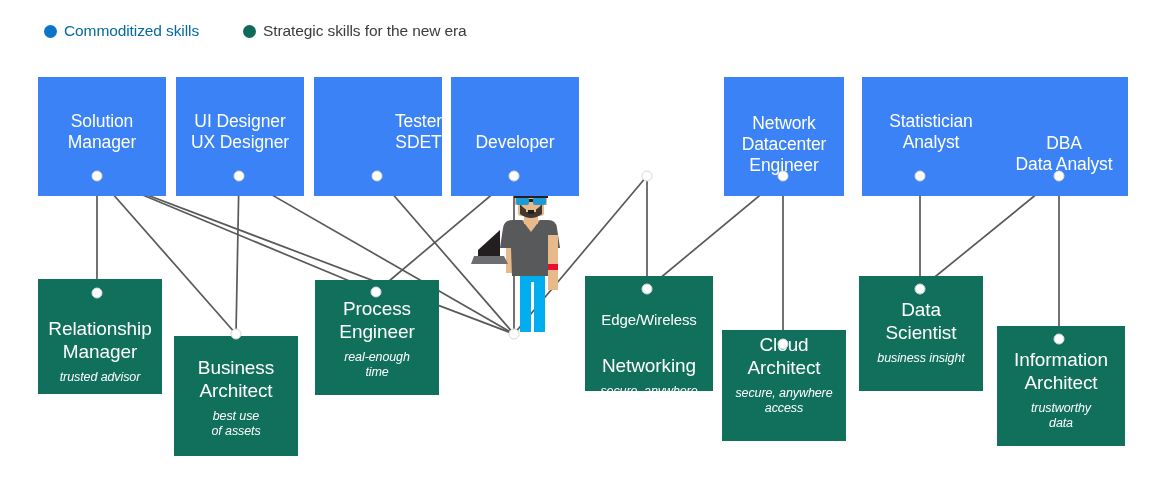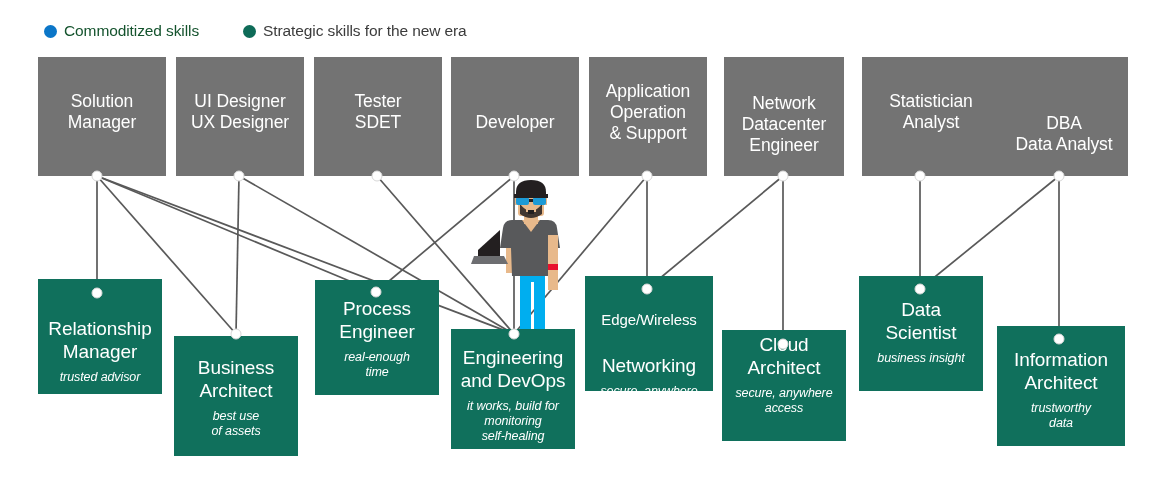--- a/index.html
+++ b/index.html
@@ -41,21 +41,21 @@
     display: block;
     flex: 0 0 auto;
   }
   .legend-dot.blue  { background: #0B76C8; }
   .legend-dot.green { background: #0E6B58; }
   .legend-label {
     font-size: 15.5px;
     letter-spacing: -0.1px;
     white-space: nowrap;
   }
-  .legend-label.blue  { color: #14532d; }
+  .legend-label.blue  { color: #0369a1; }
   .legend-label.green { color: #3B3B3B; }
 
   
   svg.links {
     position: absolute;
     left: 0;
     top: 0;
     width: 1165px;
     height: 504px;
     overflow: visible;
@@ -77,21 +77,21 @@
   
   .node {
     position: absolute;
     box-sizing: border-box;
     color: #ffffff;
     text-align: center;
     display: flex;
     flex-direction: column;
     justify-content: flex-start;
   }
-  .node.blue  { background: #737373; }
+  .node.blue  { background: #3b82f6; margin-top: 20px; }
   .node.green { background: #10705C; }
 
   .node-title {
     font-size: 17.5px;
     line-height: 21px;
     font-weight: 400;
     white-space: pre-line;
     letter-spacing: -0.1px;
   }
   .node.green .node-title {
@@ -209,34 +209,29 @@
   <div class="node blue" style="left:38px; top:57px; width:128px; height:119px; padding-top:34px;">
     <div class="node-title">Solution
 Manager</div>
   </div>
 
   <div class="node blue" style="left:176px; top:57px; width:128px; height:119px; padding-top:34px;">
     <div class="node-title">UI Designer
 UX Designer</div>
   </div>
 
-  <div class="node blue" style="left:314px; top:57px; width:128px; height:119px; padding-top:34px;">
+  <div class="node blue" style="left:314px; top:57px; width:128px; height:119px; padding-top:34px;align-items:flex-end;">
     <div class="node-title">Tester
 SDET</div>
   </div>
 
   <div class="node blue" style="left:451px; top:57px; width:128px; height:119px; padding-top:55px;">
     <div class="node-title">Developer</div>
   </div>
 
-  <div class="node blue" style="left:589px; top:57px; width:118px; height:119px; padding-top:24px;">
-    <div class="node-title">Application
-Operation
-&amp; Support</div>
-  </div>
 
   <div class="node blue" style="left:724px; top:57px; width:120px; height:119px; padding-top:36px;">
     <div class="node-title">Network
 Datacenter
 Engineer</div>
   </div>
 
   <div class="node blue" style="left:862px; top:57px; width:138px; height:119px; padding-top:34px;">
     <div class="node-title">Statistician
 Analyst</div>
@@ -260,27 +255,20 @@
 of assets</div>
   </div>
 
   <div class="node green" style="left:315px; top:280px; width:124px; height:115px; padding-top:17px;">
     <div class="node-title">Process
 Engineer</div>
     <div class="node-sub">real-enough
 time</div>
   </div>
 
-  <div class="node green" style="left:451px; top:329px; width:124px; height:120px; padding-top:17px;">
-    <div class="node-title">Engineering
-and DevOps</div>
-    <div class="node-sub">it works, build for
-monitoring
-self-healing</div>
-  </div>
 
   <div class="node green" style="left:585px; top:276px; width:128px; height:115px; padding-top:8px;">
     <div class="node-title">
       <span class="small">Edge/Wireless</span><br>
       <span>Networking</span>
     </div>
     <div class="node-sub">secure, anywhere
 access</div>
   </div>
 

